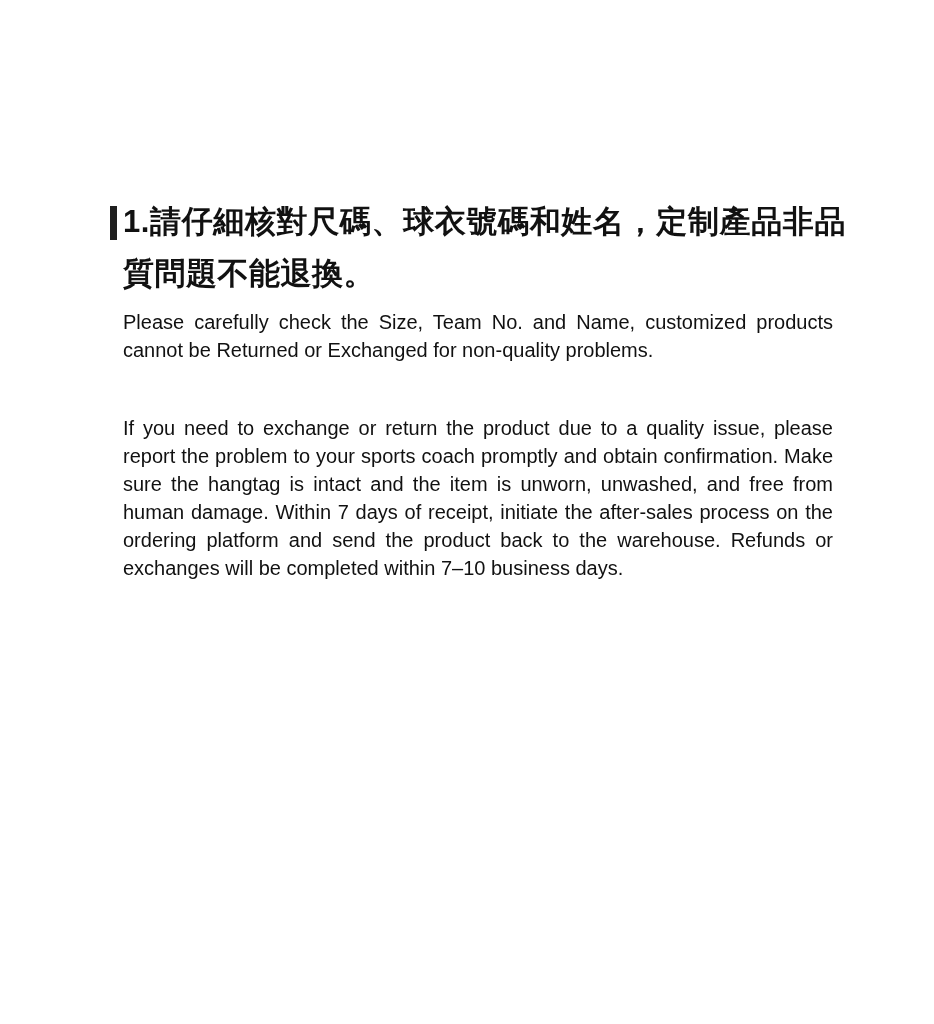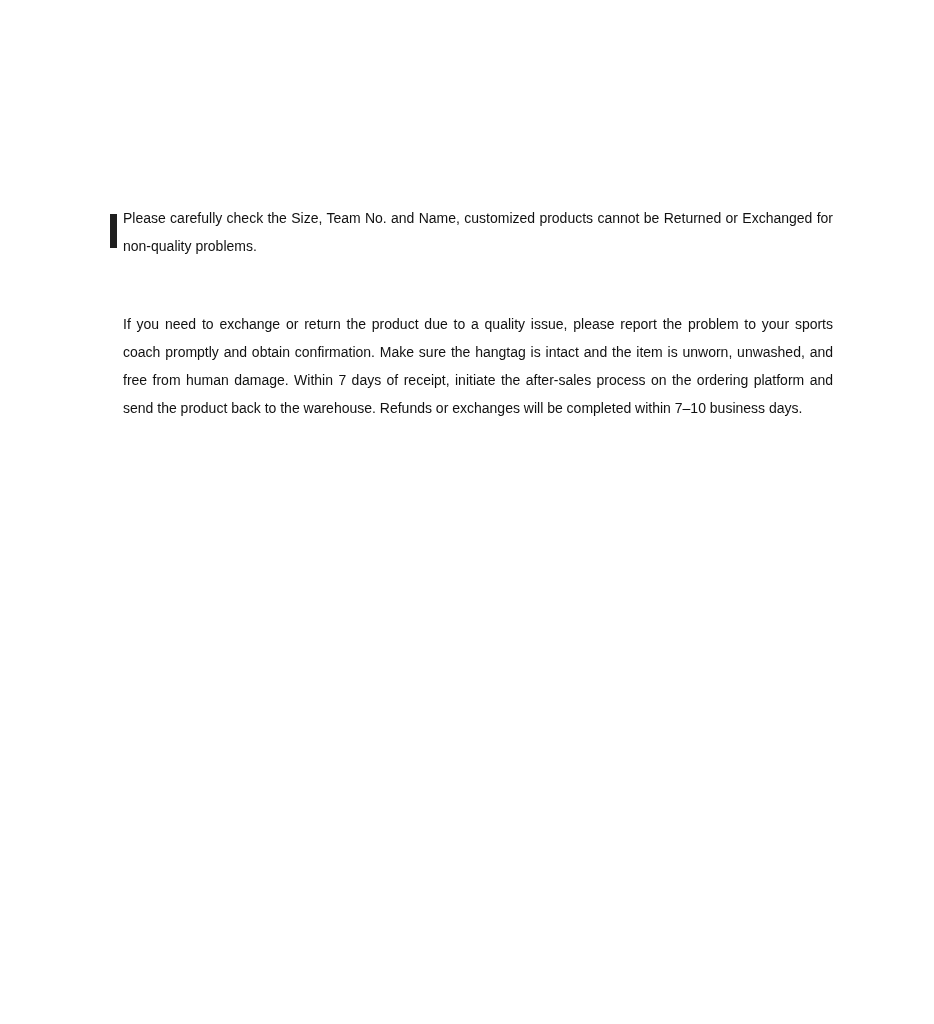--- a/index.html
+++ b/index.html
@@ -44,34 +44,35 @@
     position: absolute;
     left: 0;
     top: 10px;
     width: 7px;
     height: 34px;
     background: var(--accent-bar-color);
   }
   .body-en {
     margin: 8px 12px 0 13px;
     width: 710px;
-    font-size: 14px;
+    font-size: 20px;
     line-height: 28px;
     text-align: justify;
     color: var(--text-color);
   }
 </style>
 </head>
 <body>
 
 <div class="content">
 
   <section class="policy-section">
     <h2 class="heading-zh">
       <span class="accent-bar"></span>
+      <span class="heading-text">1.請仔細核對尺碼、球衣號碼和姓名，定制產品非品質問題不能退換。</span>
     </h2>
     <p class="body-en">Please carefully check the Size, Team No. and Name, customized products cannot be Returned or Exchanged for non-quality problems.</p>
   </section>
 
   <section class="policy-section">
     <p class="body-en">If you need to exchange or return the product due to a quality issue, please report the problem to your sports coach promptly and obtain confirmation. Make sure the hangtag is intact and the item is unworn, unwashed, and free from human damage. Within 7 days of receipt, initiate the after-sales process on the ordering platform and send the product back to the warehouse. Refunds or exchanges will be completed within 7–10 business days.</p>
   </section>
 
 </div>
 

